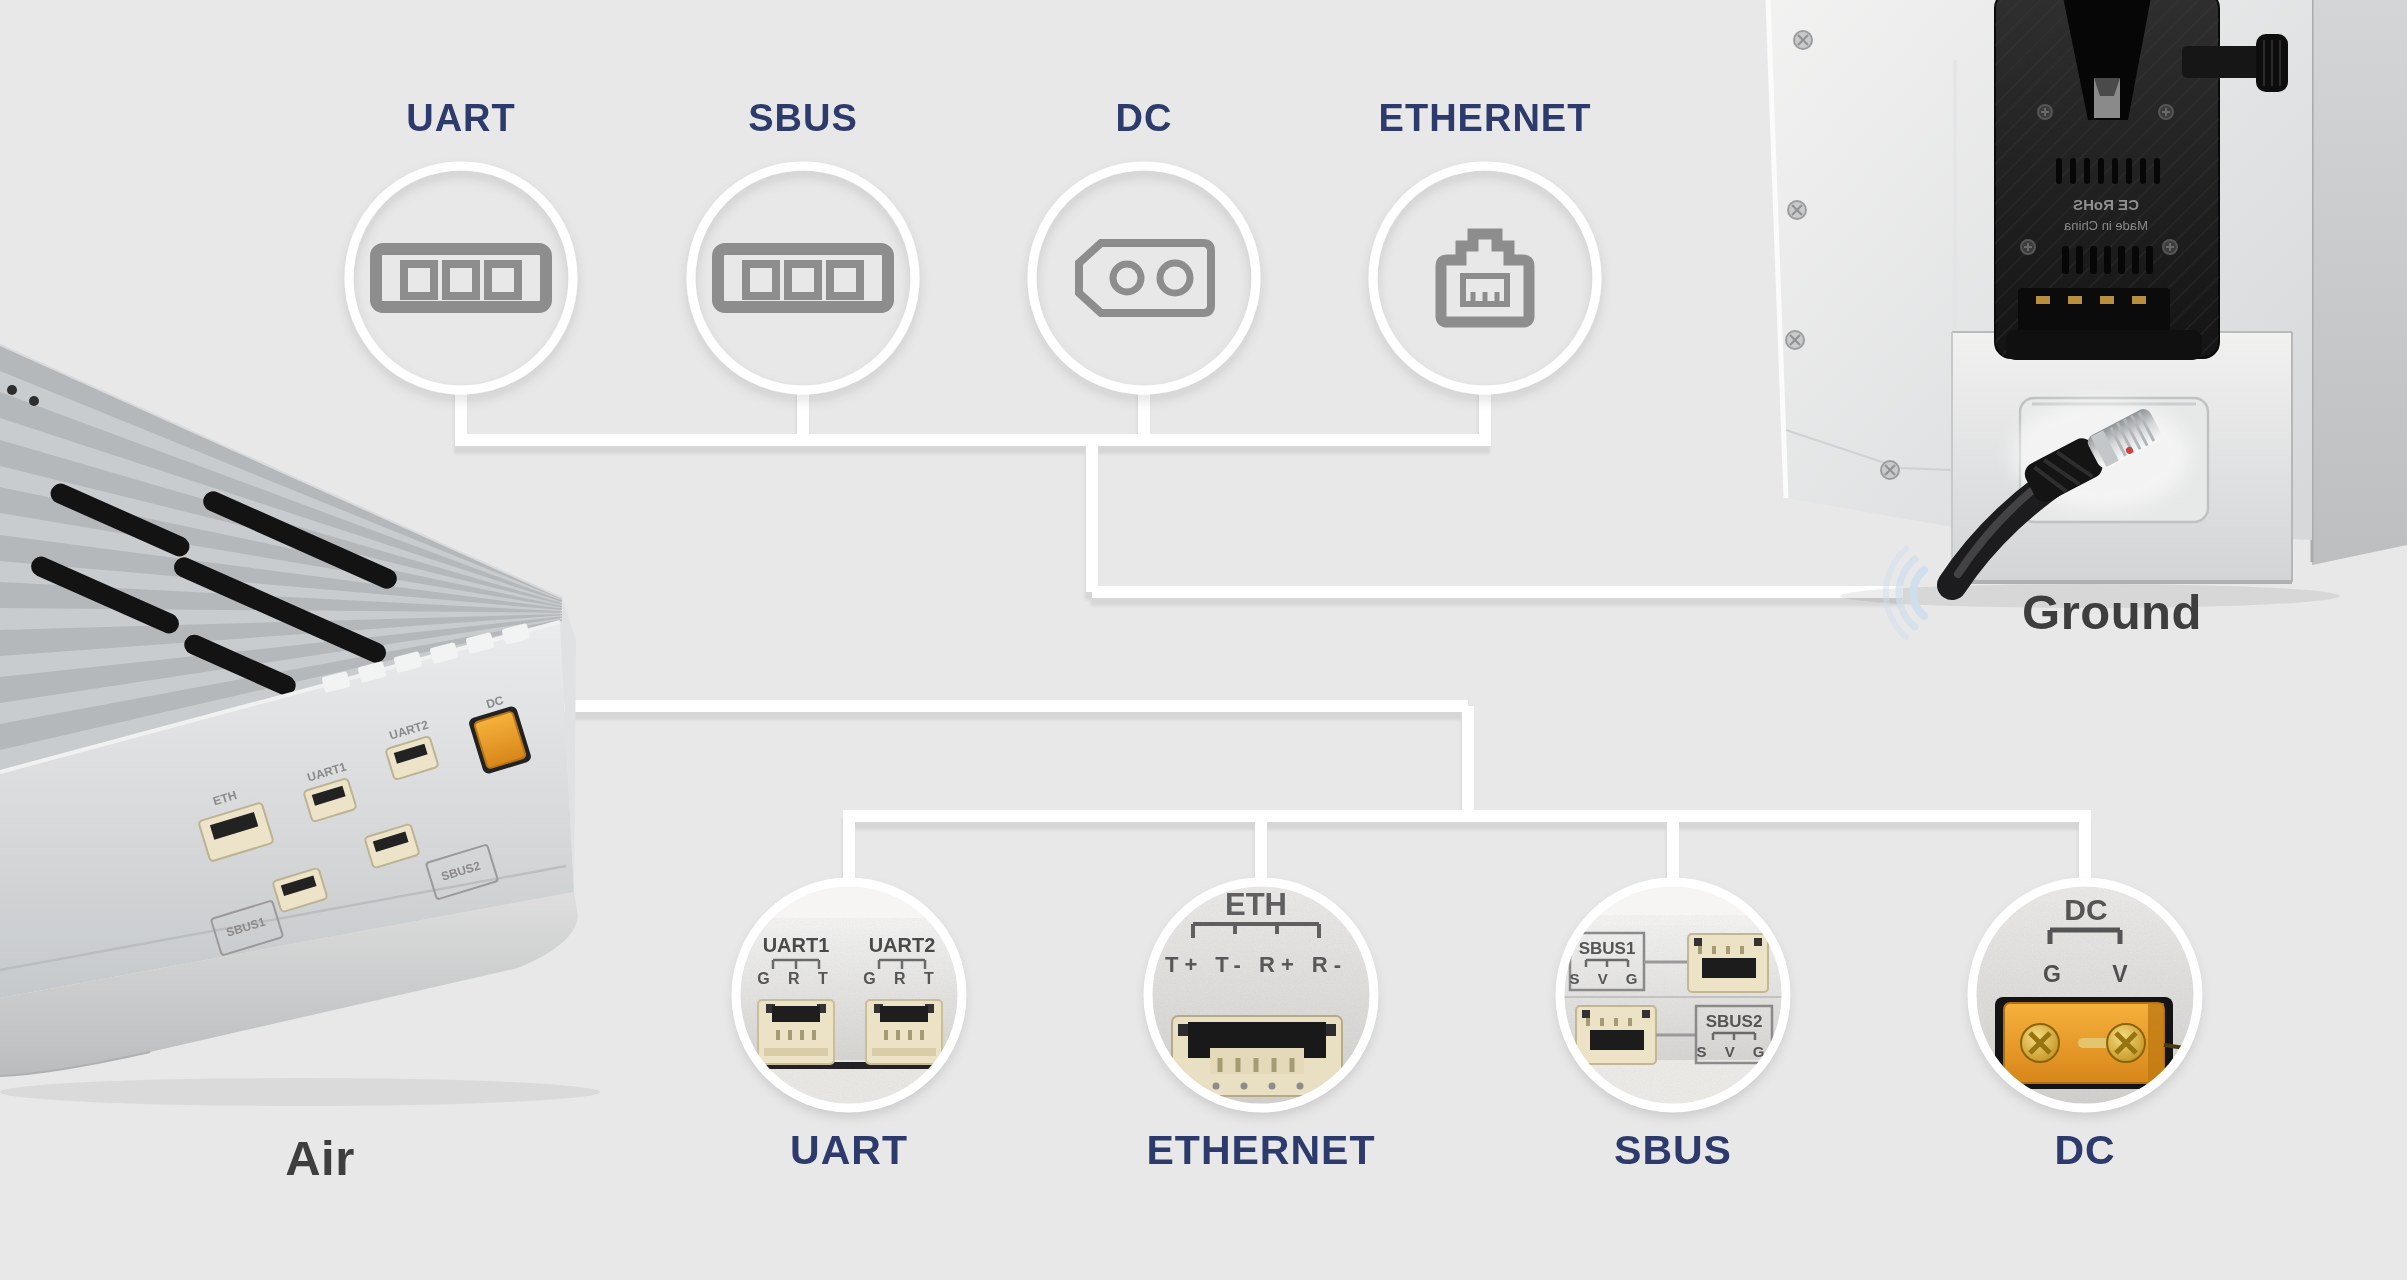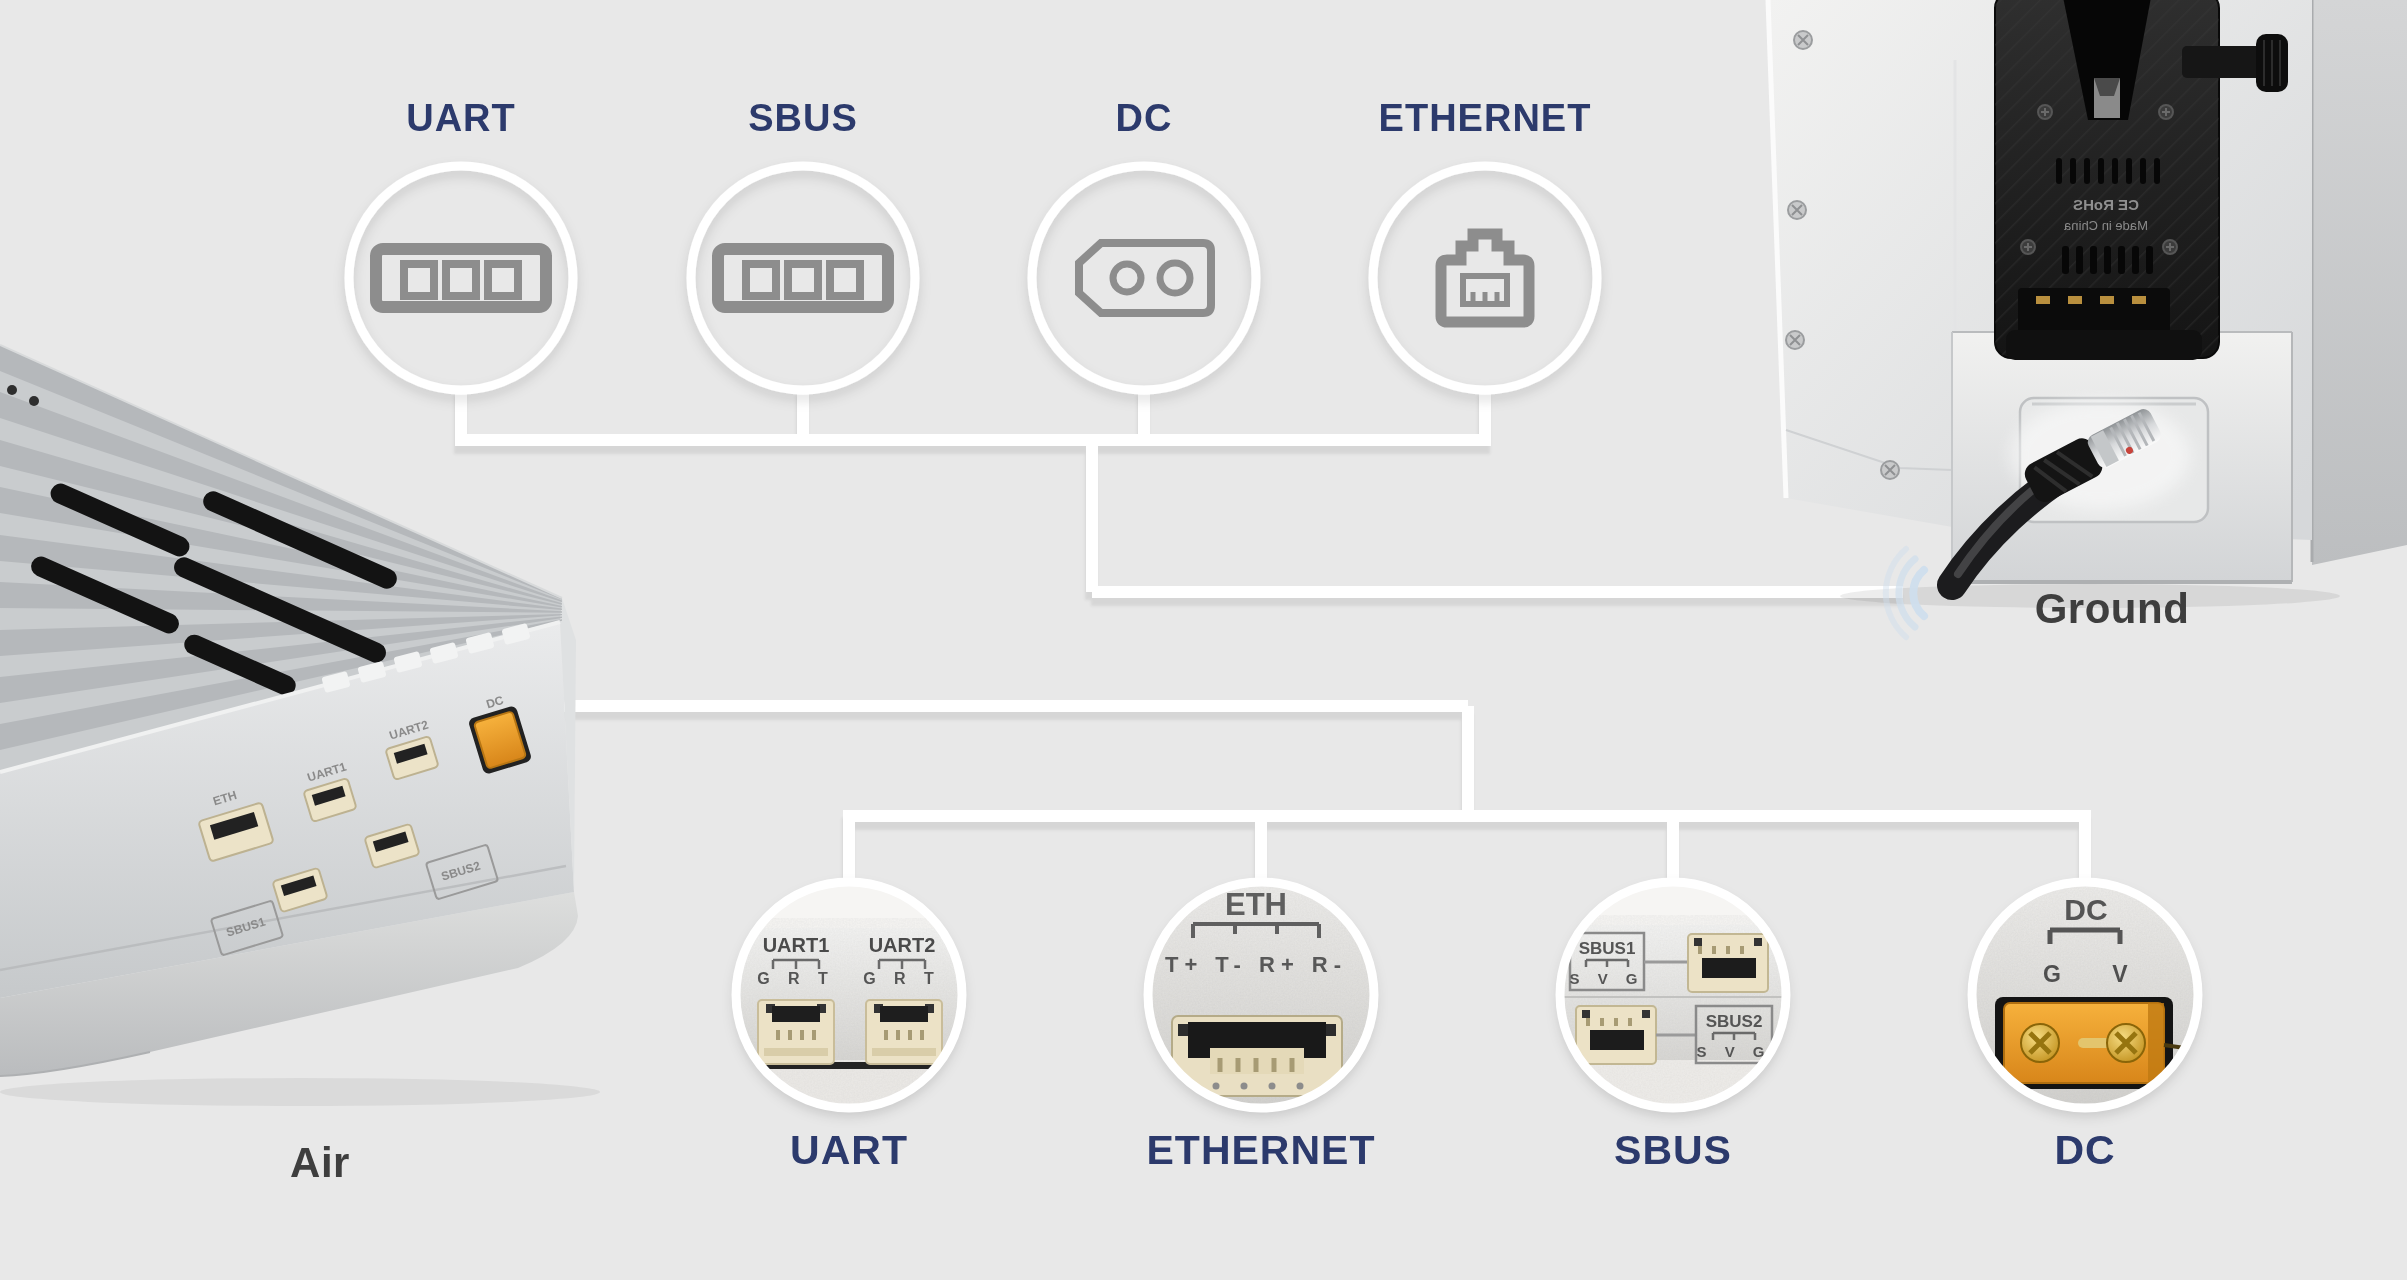--- a/index.html
+++ b/index.html
@@ -4,21 +4,21 @@
 <style>
   html,body{margin:0;padding:0;background:#cfcfcf;}
   #canvas{
     position:relative;width:2407px;height:1280px;background:#e8e8e8;
     overflow:hidden;font-family:"Liberation Sans",sans-serif;
   }
   #artwork{position:absolute;left:0;top:0;}
   .lbl{position:absolute;transform:translateX(-50%);white-space:nowrap;line-height:1;}
   .port-lbl-top{top:99px;font-size:38px;font-weight:700;letter-spacing:1px;color:#2c3a6c;}
   .port-lbl-bot{top:1130px;font-size:41px;font-weight:700;letter-spacing:1px;color:#2c3a6c;}
-  .device-lbl{font-size:42px;font-weight:700;color:#3e3e3e;letter-spacing:0.5px;}
+  .device-lbl{font-size:49px;font-weight:700;color:#3e3e3e;letter-spacing:0.5px;}
   svg text{font-family:"Liberation Sans",sans-serif;}
 </style>
 </head>
 <body>
 
 <div id="canvas">
 
 <svg id="artwork" width="2407" height="1280" viewBox="0 0 2407 1280">
   <defs>
     <filter id="lineShadow" x="-10%" y="-10%" width="120%" height="130%">
@@ -466,21 +466,21 @@
       <circle cx="2085" cy="995" r="113"></circle>
     </g>
   </g>
 </svg>
 
 <div class="lbl port-lbl-top" style="left:461px;">UART</div>
 <div class="lbl port-lbl-top" style="left:803px;">SBUS</div>
 <div class="lbl port-lbl-top" style="left:1144px;">DC</div>
 <div class="lbl port-lbl-top" style="left:1485px;">ETHERNET</div>
 
-<div class="lbl device-lbl" style="left:320px;top:1134px;margin-top:8px;">Air</div>
+<div class="lbl device-lbl" style="left:320px;top:1134px;">Air</div>
 <div class="lbl device-lbl" style="left:2112px;top:588px;">Ground</div>
 
 <div class="lbl port-lbl-bot" style="left:849px;">UART</div>
 <div class="lbl port-lbl-bot" style="left:1261px;">ETHERNET</div>
 <div class="lbl port-lbl-bot" style="left:1673px;">SBUS</div>
 <div class="lbl port-lbl-bot" style="left:2085px;">DC</div>
 
 </div>
 
 </body></html>

